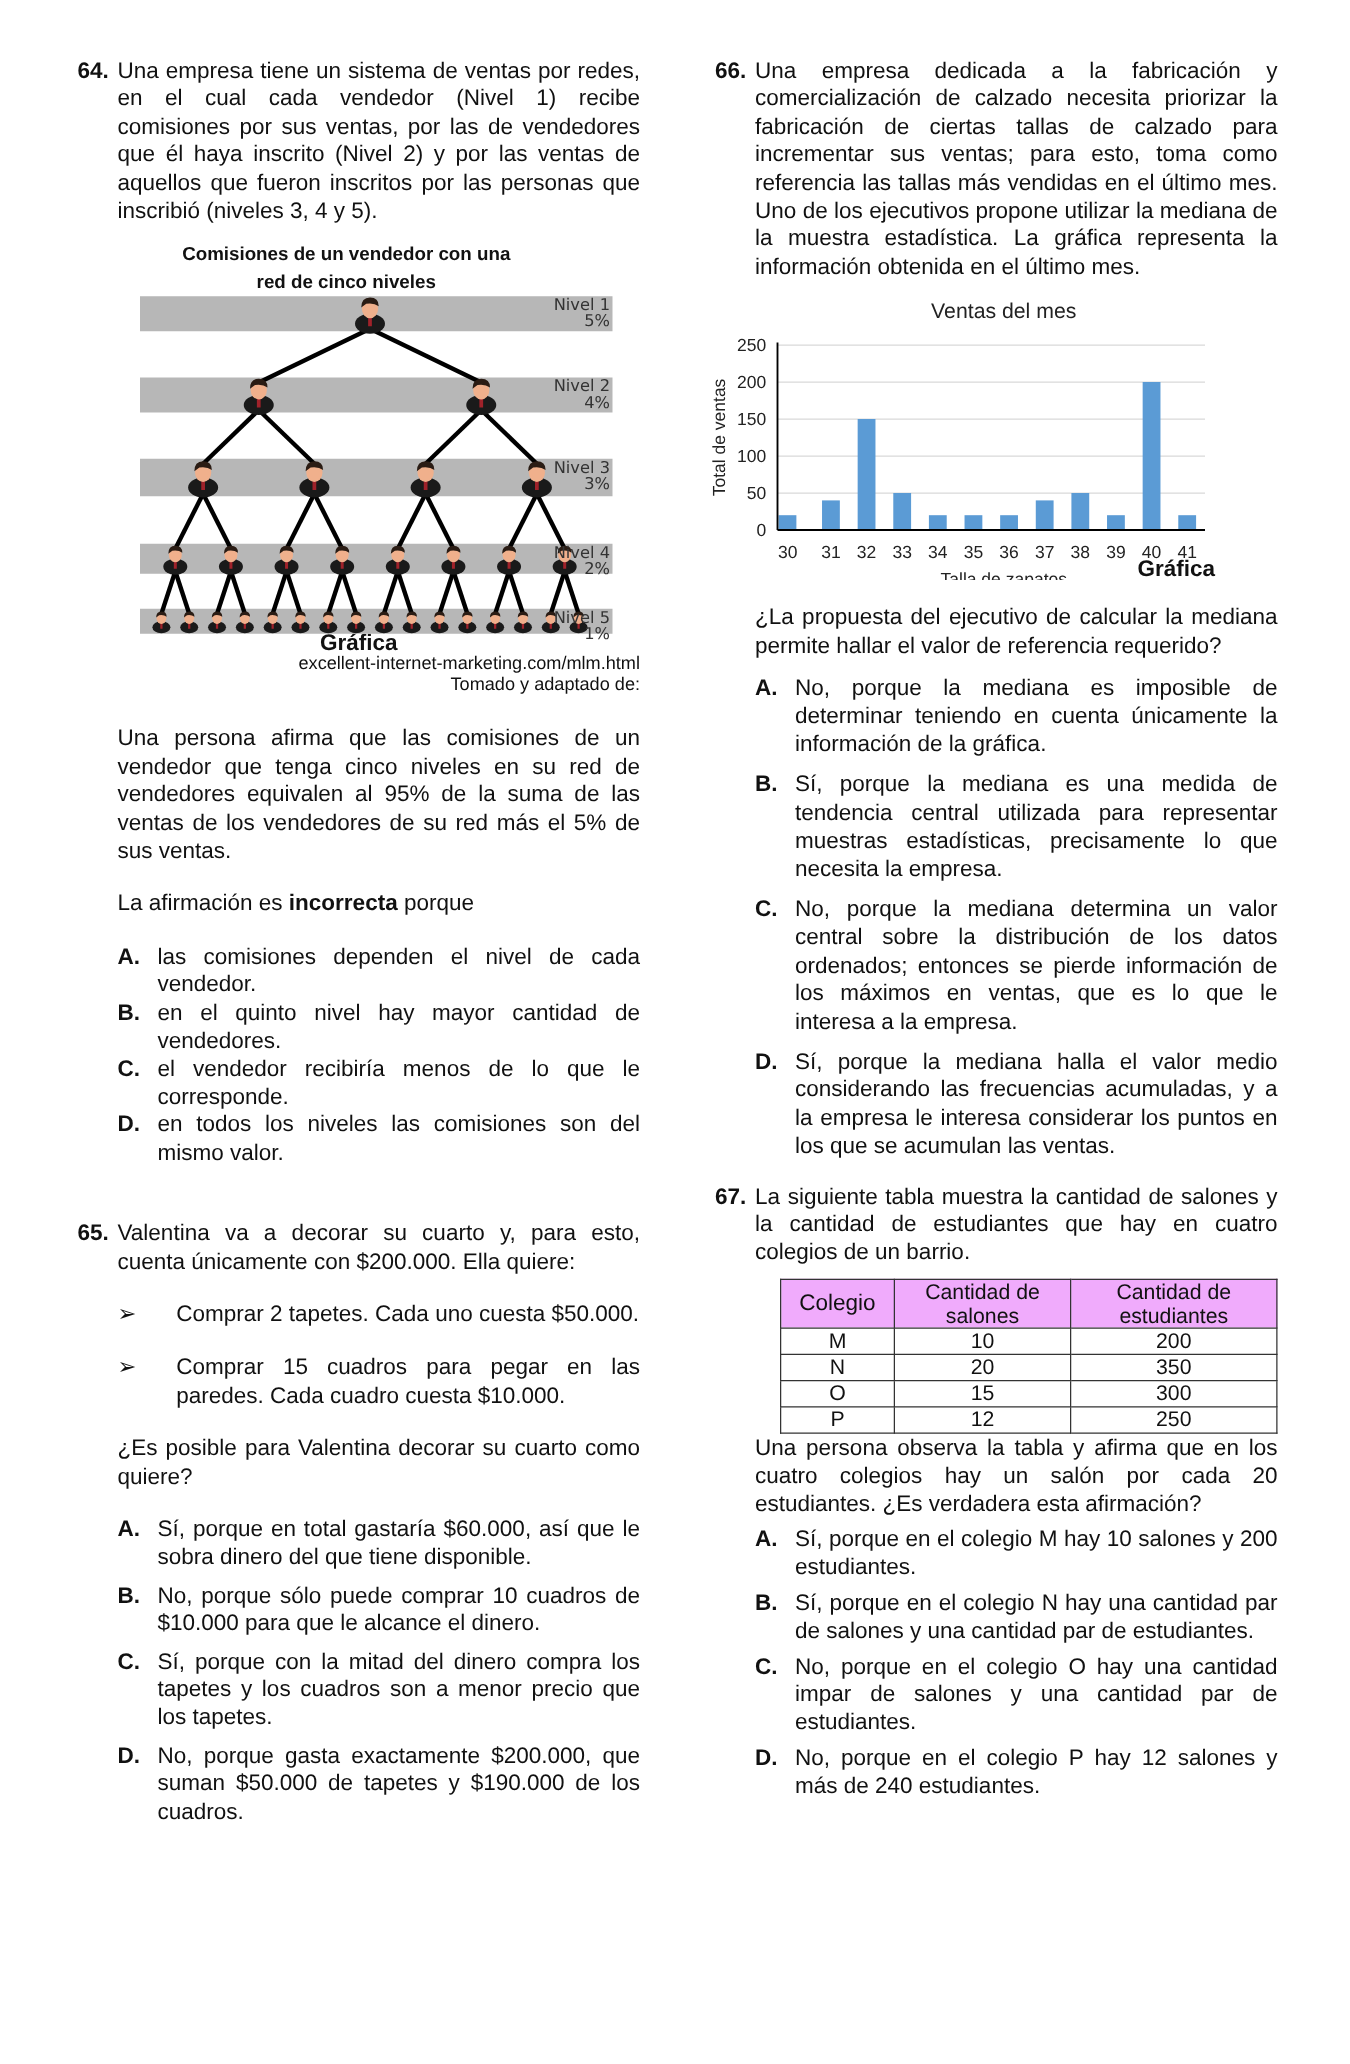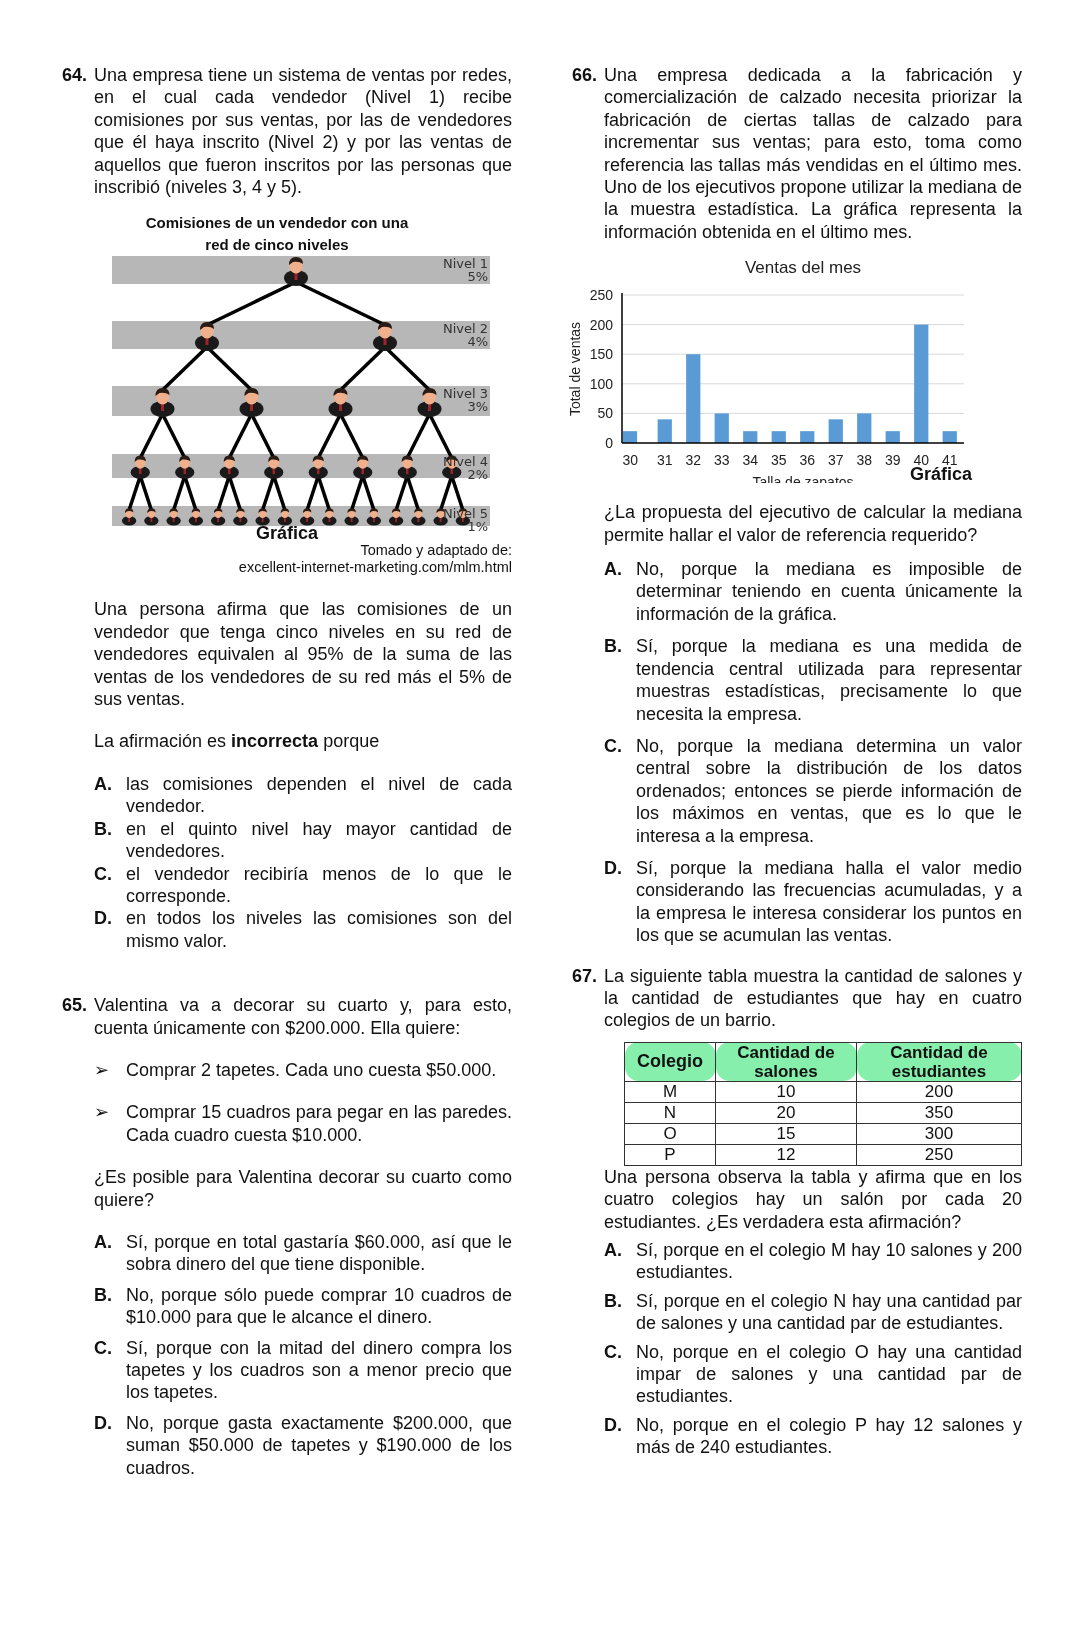--- a/index.html
+++ b/index.html
@@ -1,47 +1,47 @@
 <!DOCTYPE html>
 <html><head>
 <meta charset="utf-8">
 <style>
   html, body { margin: 0; padding: 0; background: #ffffff; }
   body {
     width: 1080px; height: 1651px; position: relative; overflow: hidden;
     font-family: "Liberation Sans", sans-serif; color: #111; font-size: 18px;
   }
-  .col { position: absolute; top: 64px; }
+  .col { position: absolute; top: 45px; }
   .col-left { left: 62px; width: 450px; }
   .col-right { left: 572px; width: 450px; }
   .q { display: flex; line-height: 22.4px; }
   .qnum { font-weight: bold; width: 32px; flex: none; }
   .just { text-align: justify; }
   .block { line-height: 22.4px; text-align: justify; }
   .opt { display: flex; line-height: 22.4px; }
   .opt .letter { font-weight: bold; width: 32px; flex: none; }
   .opt .txt { text-align: justify; flex: 1; }
   .bullet { display: flex; line-height: 22.4px; margin-left: 32px; }
   .bullet .mark { width: 32px; flex: none; }
-  .bullet .txt { text-align: justify; flex: 1; }
+  .bullet .txt { text-align: justify; flex: 1; margin-left: 15px; }
   .indent { margin-left: 32px; }
   .bold { font-weight: bold; }
   
   .net-title { text-align: center; font-weight: bold; font-size: 15px; line-height: 22px; margin-left: 20px; width: 390px; }
   .net { position: relative; width: 400px; height: 290px; margin-left: 50px; }
   .band { position: absolute; left: 0; width: 378px; background: #b7b7b7; }
   .lvl { position: absolute; right: 24px; text-align: right; font-size: 13px; line-height: 13px; color: #333; font-family: "DejaVu Sans", sans-serif; }
   .caption-g { text-align: center; font-weight: bold; font-size: 18px; line-height: 18px; }
   .src { text-align: right; font-size: 14.5px; line-height: 17px; }
   
   .chart-wrap { position: relative; width: 420px; height: 240px; margin-left: -12px; }
   
   table.t { border-collapse: collapse; margin-left: 52px; width: 398px; font-size: 17px; }
   table.t th, table.t td { border: 1.5px solid #333; text-align: center; padding: 0; }
-  table.t th { background: #86efac; font-weight: bold; line-height: 19px; border-radius: 14px; }
+  table.t th { background: #f0abfc; font-weight: normal; line-height: 19px; }
   table.t td { line-height: 20px; }
 </style>
 </head>
 <body>
 
 <div class="col col-left">
 
   <div class="q">
     <span class="qnum">64.</span>
     <span class="just">Una empresa tiene un sistema de ventas por redes, en el cual cada vendedor (Nivel 1) recibe comisiones por sus ventas, por las de vendedores que él haya inscrito (Nivel 2) y por las ventas de aquellos que fueron inscritos por las personas que inscribió (niveles 3, 4 y 5).</span>
@@ -294,22 +294,22 @@
         <div>2%</div>
       </div>
       <div class="lvl" style="top: 251px;">
         <div>Nivel 5</div>
         <div>1%</div>
       </div>
     </div>
 
   <div style="margin-top:-22px;">
     <div class="caption-g">Gráfica</div>
+    <div class="src">excellent-internet-marketing.com/mlm.html</div>
     <div class="src">Tomado y adaptado de:</div>
-    <div class="src">excellent-internet-marketing.com/mlm.html</div>
   </div>
 
   <div style="height:22px"></div>
   <div class="block indent">Una persona afirma que las comisiones de un vendedor que tenga cinco niveles en su red de vendedores equivalen al 95% de la suma de las ventas de los vendedores de su red más el 5% de sus ventas.</div>
   <div style="height:20px"></div>
   <div class="block indent">
     <span>La afirmación es </span><span class="bold">incorrecta</span><span> porque</span>
   </div>
   <div style="height:20px"></div>
   <div class="indent">

